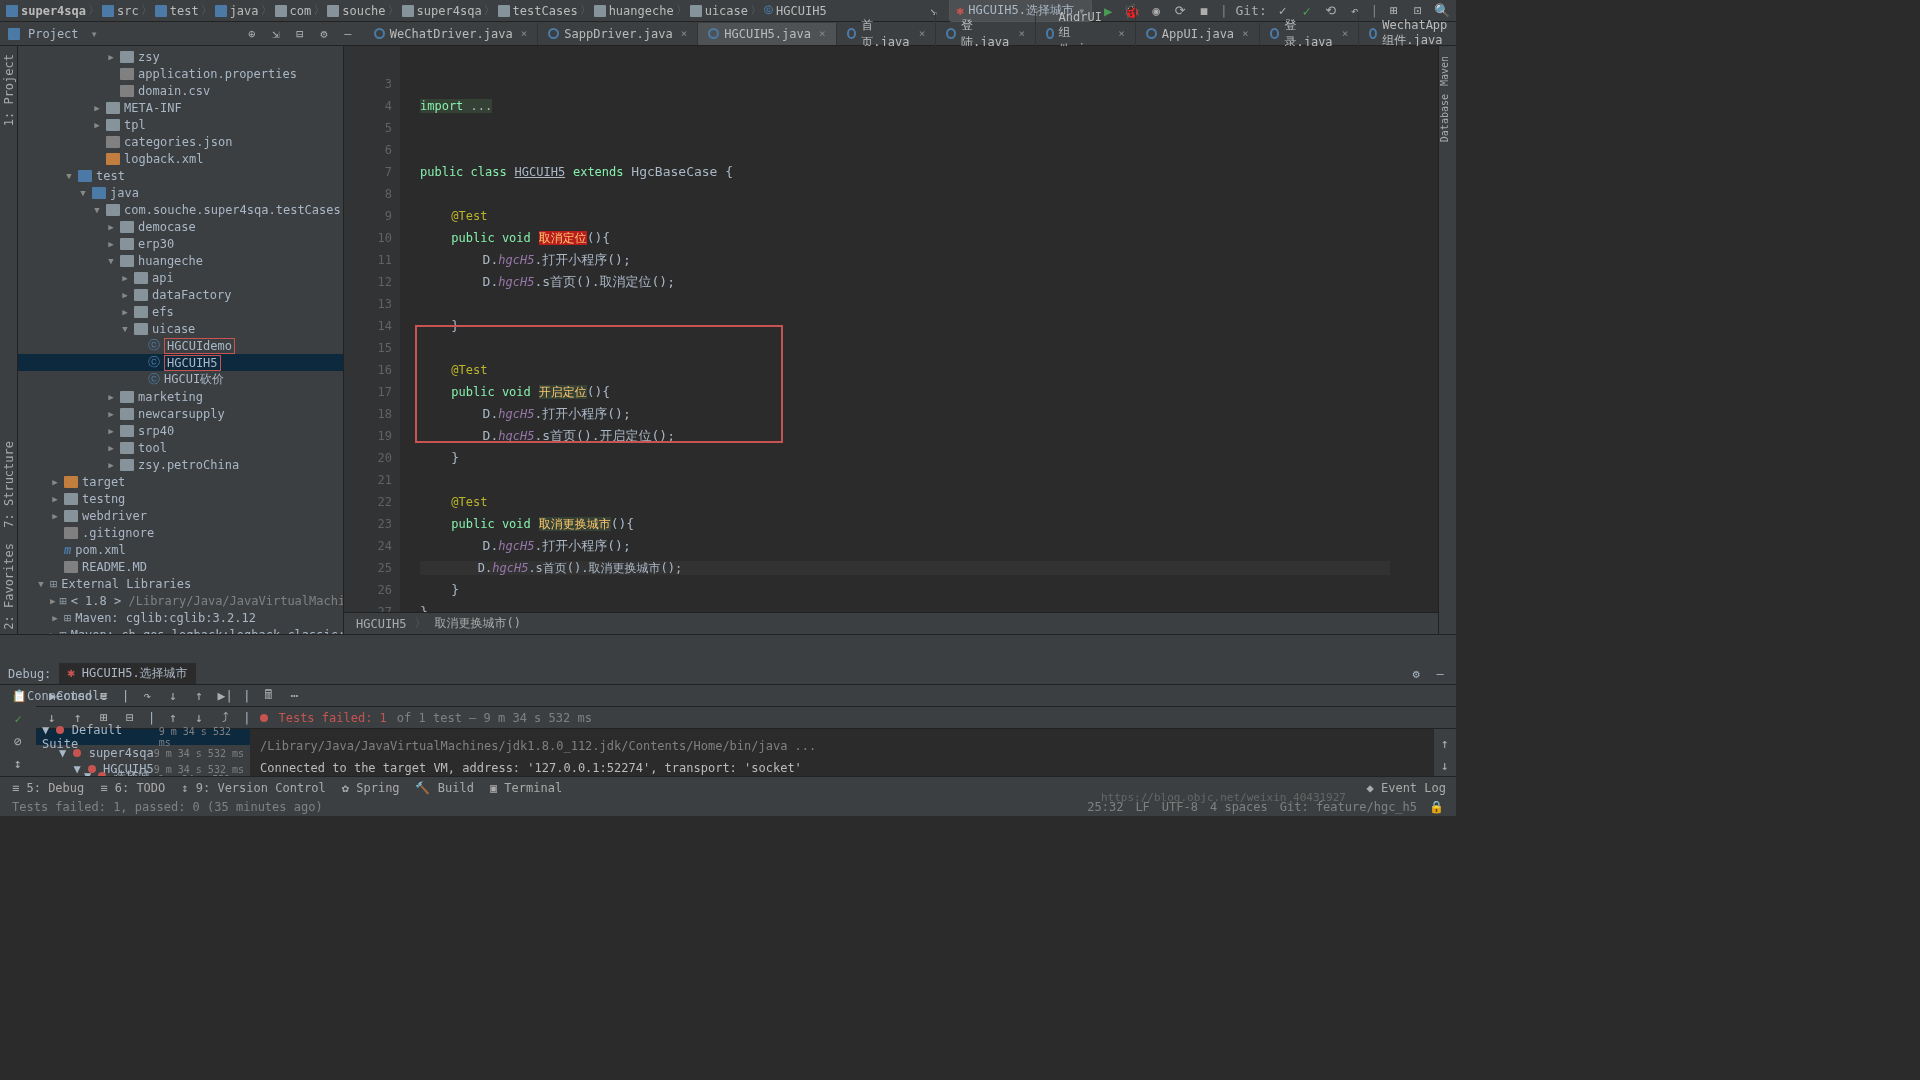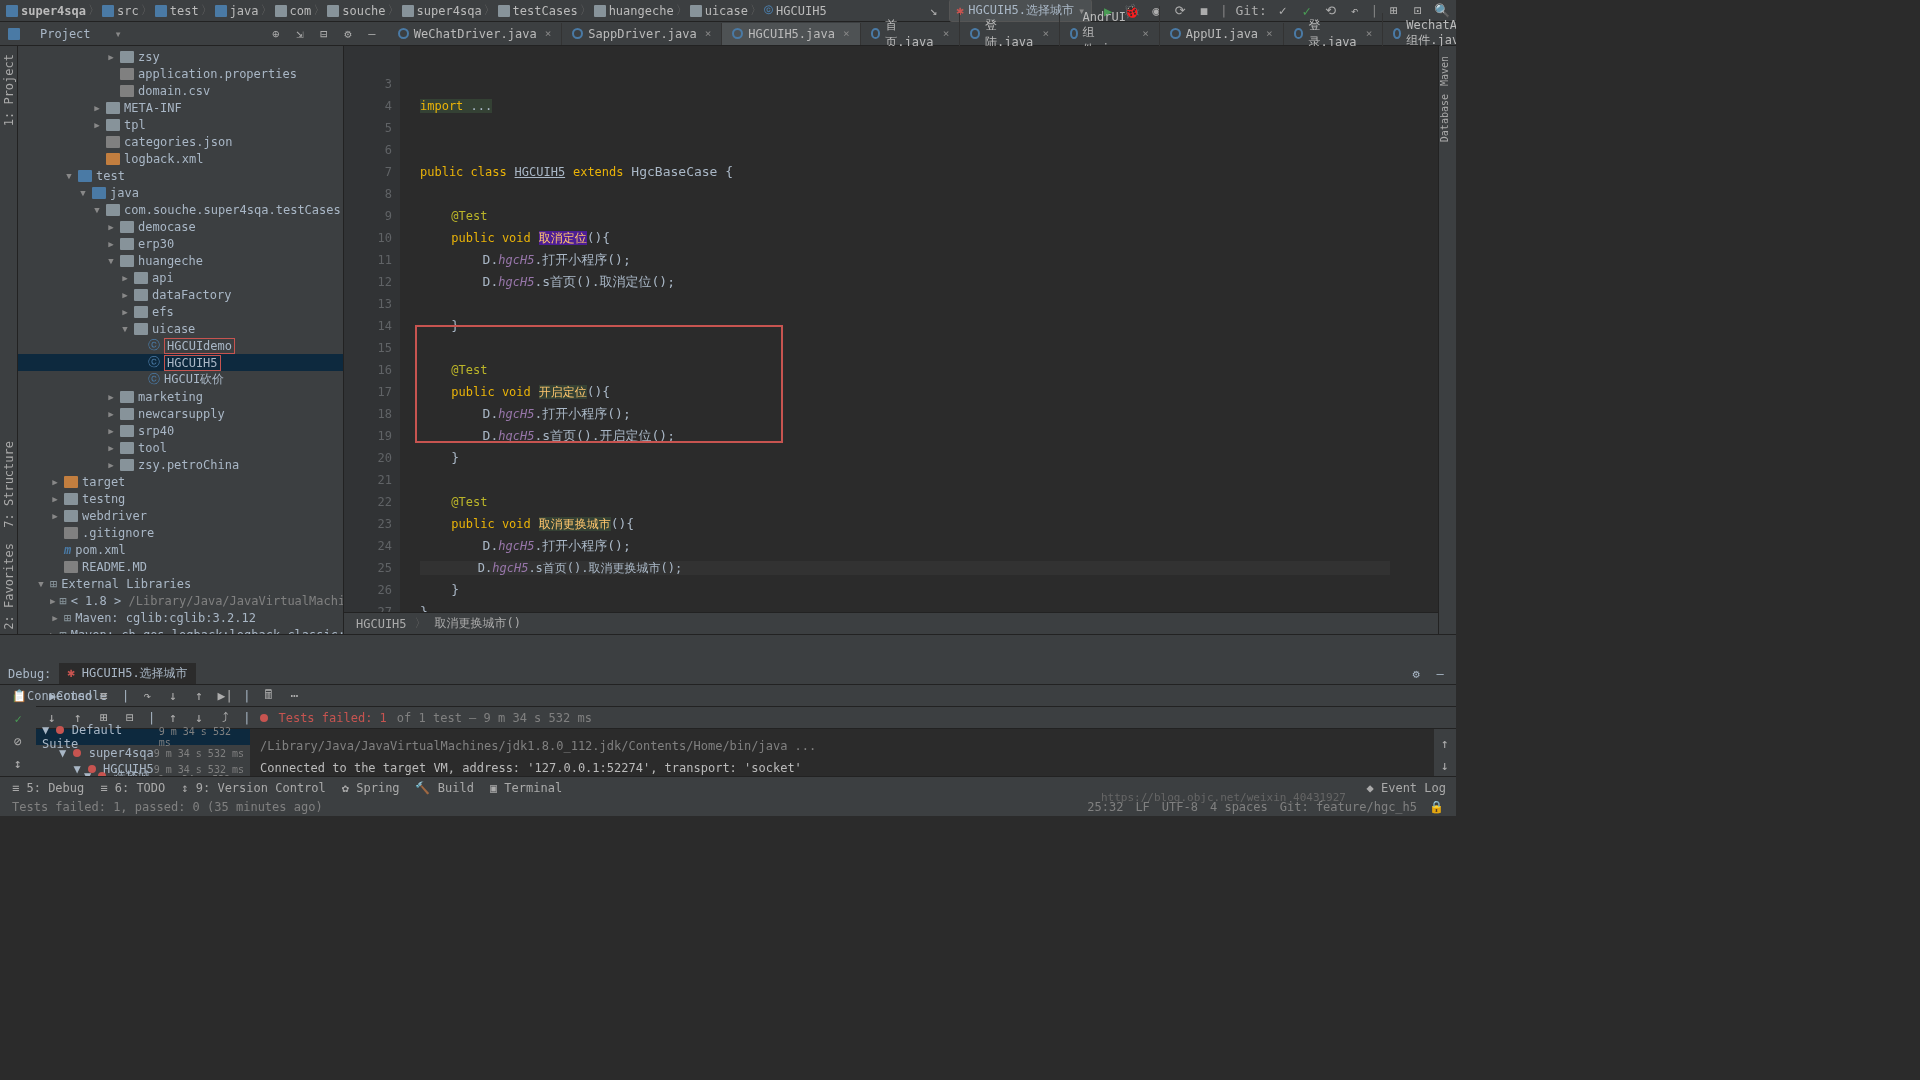--- a/index.html
+++ b/index.html
@@ -11,21 +11,21 @@
 .fld-icon { width:12px; height:12px; background:#87939a; border-radius:1px; display:inline-block; }
 .fld-blue { background:#4a7aa5; }
 .toolbar-right { display:flex; gap:8px; align-items:center; }
 .tbtn { width:16px; height:16px; display:flex; align-items:center; justify-content:center; cursor:pointer; }
 .run-config { background:#4c5052; border:1px solid #555; border-radius:3px; padding:2px 6px; font-size:11px; display:flex; align-items:center; gap:4px; }
 .bug-red { color:#c75450; font-size:13px; }
 .play-green { color:#499c54; font-size:14px; }
 .icon-gray { color:#adadad; font-size:13px; }
 
 .tabs-row { height:24px; background:#3c3f41; display:flex; align-items:center; border-bottom:1px solid #222; }
-.proj-btn { padding:4px 8px; display:flex; align-items:center; gap:20px; font-size:11px; }
+.proj-btn { padding:4px 8px; display:flex; align-items:center; gap:8px; font-size:11px; }
 .ed-tab { padding:4px 10px; display:flex; align-items:center; gap:5px; font-size:11px; color:#bbb; border-right:1px solid #333; cursor:pointer; }
 .ed-tab.active { background:#4e5254; }
 .ed-tab .circle { width:11px; height:11px; border-radius:50%; border:2px solid #4a7aa5; display:inline-block; }
 .close-x { color:#888; font-size:11px; margin-left:3px; }
 
 .main-area { display:flex; height:588px; }
 .left-gutter { width:18px; background:#3c3f41; border-right:1px solid #222; padding-top:4px; display:flex; flex-direction:column; align-items:center; gap:8px; font-size:10px; color:#aaa; }
 .vert-label { writing-mode:vertical-rl; transform:rotate(180deg); padding:4px 0; cursor:pointer; }
 
 .project-panel { width:326px; background:#3c3f41; border-right:1px solid #222; overflow:hidden; display:flex; flex-direction:column; }
@@ -40,21 +40,21 @@
 .file-xml { background:#c27e3f; border-radius:1px; }
 .file-j { color:#4a7aa5; font-weight:bold; text-align:center; font-size:9px; }
 .gray-txt { color:#808080; }
 .red-box { border:1px solid #c75450; padding:0 2px; }
 
 .editor-wrap { flex:1; display:flex; position:relative; }
 .gutter { width:56px; background:#313335; text-align:right; padding-right:8px; color:#606366; font-family:"SF Mono",Monaco,monospace; font-size:12px; line-height:22px; padding-top:27px; position:relative; }
 .gutter-marks { position:absolute; right:-14px; top:27px; width:14px; line-height:22px; }
 .gut-mark { height:22px; display:flex; align-items:center; justify-content:center; color:#499c54; font-size:11px; }
 .code-area { flex:1; background:#2b2b2b; font-family:"SF Mono",Monaco,monospace; font-size:13px; line-height:22px; padding-top:27px; padding-left:20px; position:relative; white-space:pre; }
-.kw { color:#eab308; }
+.kw { color:#86efac; }
 .ann { color:#bbb529; }
 .fn { color:#ffc66d; }
 .field { color:#9876aa; font-style:italic; }
 .cls { color:#a9b7c6; text-decoration:underline; }
 .hl-box { position:absolute; border:2px solid #c75450; }
 .cur-line { background:#323232; }
 .sub-bc { height:22px; background:#3c3f41; border-top:1px solid #222; display:flex; align-items:center; padding:0 12px; gap:8px; font-size:11px; color:#aaa; }
 
 .debug-panel { height:157px; background:#3c3f41; border-top:1px solid #222; display:flex; flex-direction:column; }
 .debug-head { height:22px; display:flex; align-items:center; padding:0 8px; border-bottom:1px solid #222; justify-content:space-between;margin-top:28px; }
@@ -481,21 +481,21 @@
           <div class="gut-mark"></div>
         </div>
     </div>
     <div class="code-area">
 <span style="background:#344134"><span class="kw">import</span> ...</span>
 
 
 <span class="kw">public class</span> <span class="cls">HGCUIH5</span> <span class="kw">extends</span> HgcBaseCase {
 
     <span class="ann">@Test</span>
-    <span class="kw">public void</span> <span class="fn" style="background:#4c1d95">取消定位</span>(){
+    <span class="kw">public void</span> <span class="fn" style="background:#b91c1c">取消定位</span>(){
         D.<span class="field">hgcH5</span>.打开小程序();
         D.<span class="field">hgcH5</span>.s首页().取消定位();
 
     }
 
     <span class="ann">@Test</span>
     <span class="kw">public void</span> <span class="fn" style="background:#344134">开启定位</span>(){
         D.<span class="field">hgcH5</span>.打开小程序();
         D.<span class="field">hgcH5</span>.s首页().开启定位();
     }

